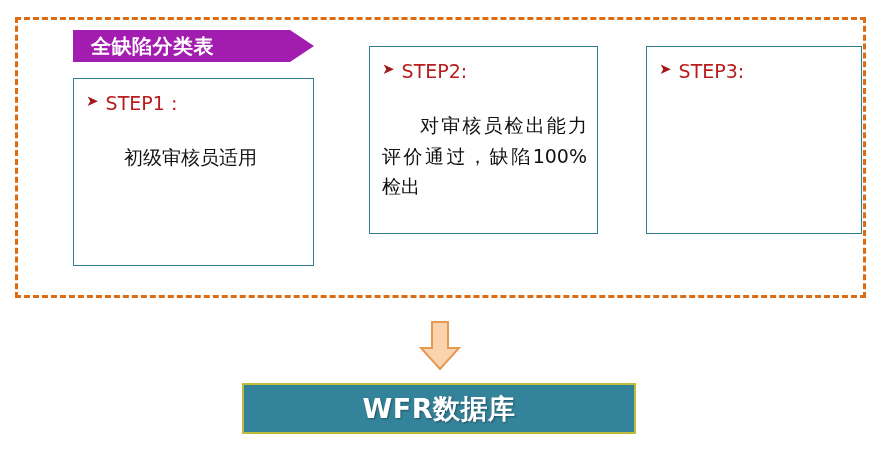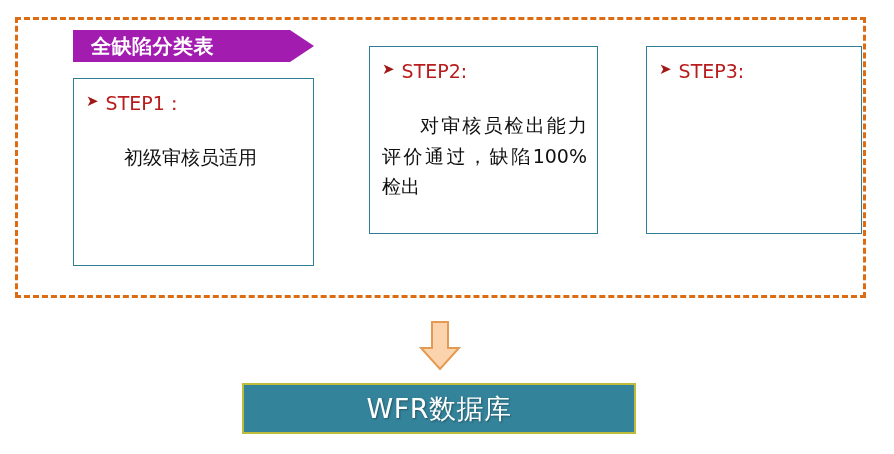--- a/index.html
+++ b/index.html
@@ -123,21 +123,21 @@
     background: #33839A;
     border: 2px solid #BFBB3B;
     box-sizing: border-box;
     display: flex;
     align-items: center;
     justify-content: center;
   }
   #wfr-label {
     color: #ffffff;
     font-size: 27px;
-    font-weight: normal;
+    font-weight: bold;
     letter-spacing: 0.5px;
     text-shadow: 1px 1px 2px rgba(0,0,0,0.35);
     line-height: 1;
   }
 </style>
 </head>
 <body>
 
 <div id="dashed-frame"></div>
 

